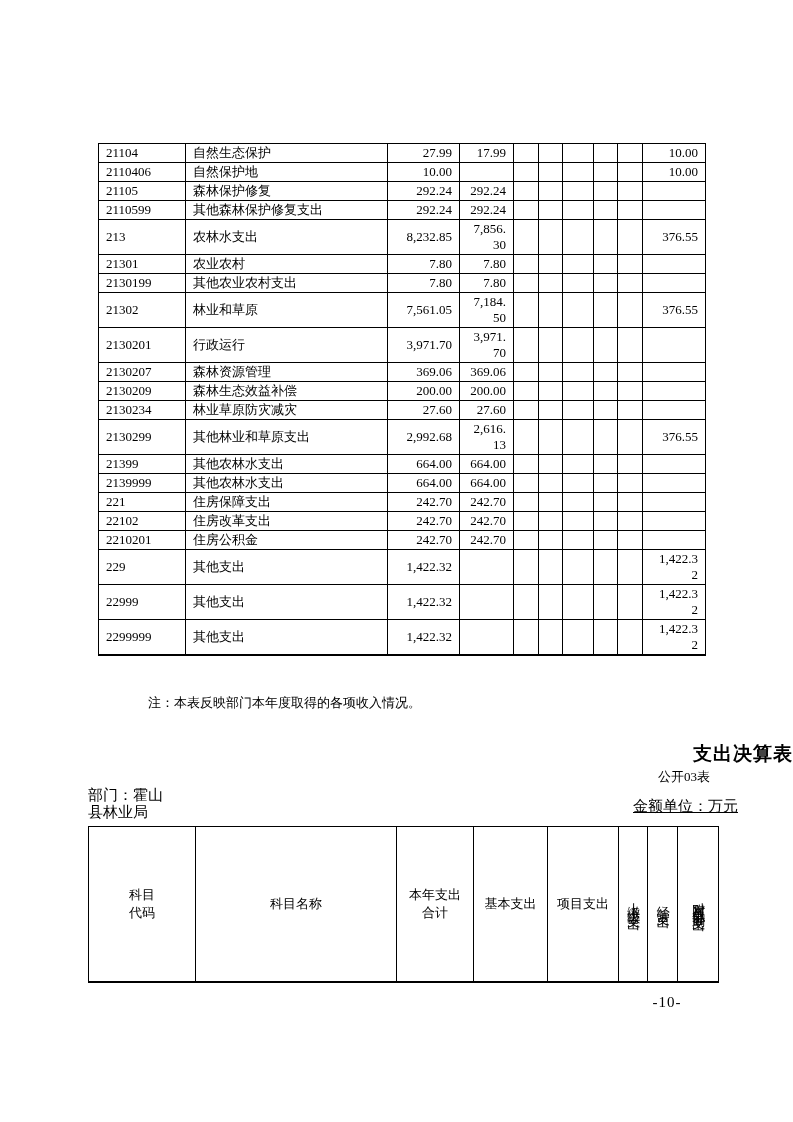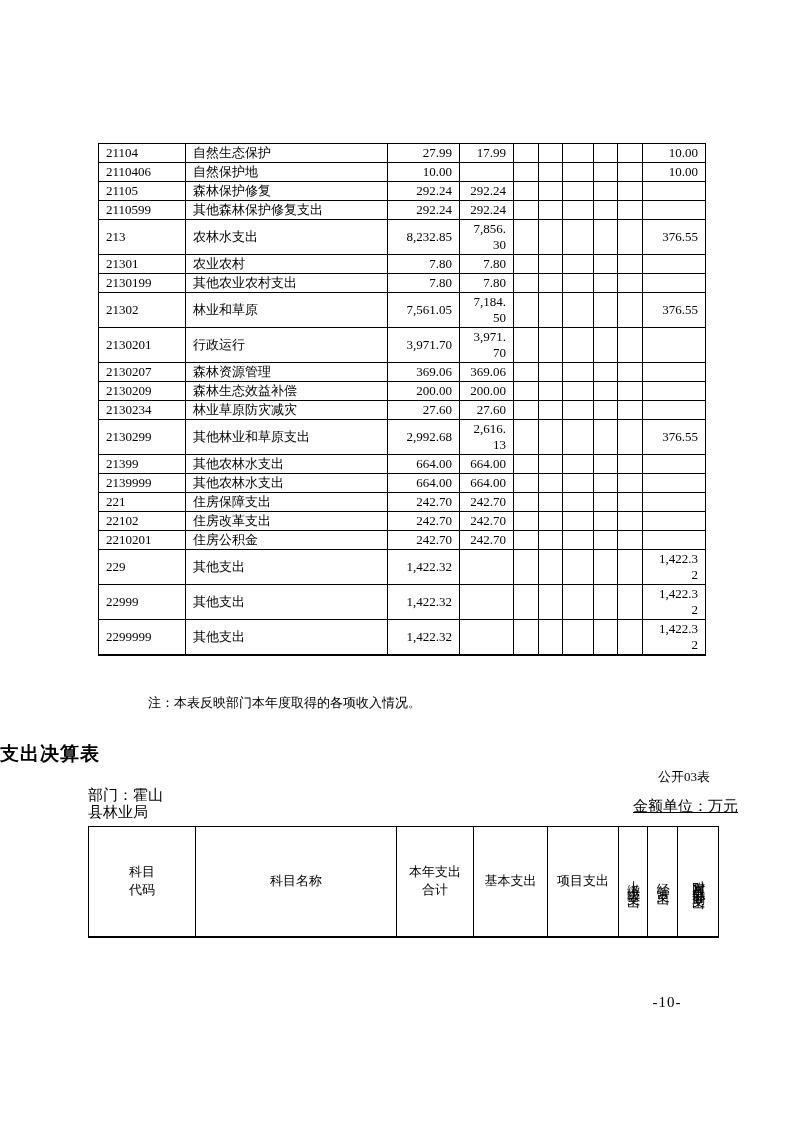--- a/index.html
+++ b/index.html
@@ -22,21 +22,21 @@
   .income-table td.code { text-align:left; padding-left:7px; }
   .income-table td.name { text-align:left; padding-left:7px; }
   .income-table td.num  { text-align:right; padding-right:7px; }
 
   .note {
     position:absolute; left:148px; top:671px; font-size:13px; line-height:15px;margin-top:24px;
   }
 
   
   .exp-title {
-    position:absolute; left:0; top:741px; width:793px; text-align:left;
+    position:absolute; left:0; top:741px; width:793px; text-align:right;
     font-family:"Liberation Sans","DejaVu Sans",sans-serif;
     font-weight:bold; font-size:19px; letter-spacing:1px;
   }
   .tag {
     position:absolute; right:83px; top:768px; font-size:13px;
   }
   .dept {
     position:absolute; left:88px; top:787px; font-size:15px; line-height:17px;
     white-space:pre-line;
   }
@@ -46,21 +46,21 @@
 
   .expense-table {
     position:absolute; left:88px; top:826px; width:630px;
     border-collapse:collapse; table-layout:fixed; font-size:13px;
   }
   .expense-table th {
     border:1px solid #000; border-bottom:2px solid #000;
     font-weight:normal; text-align:center; vertical-align:middle;
     white-space:pre-line; line-height:18px; padding:0;
   }
-  .expense-table tr { height:110px; }
+  .expense-table tr { height:155px; }
   .vert {
     display:inline-block;
     writing-mode:vertical-rl; text-orientation:upright;
     letter-spacing:3px; line-height:1.1;
   }
   .vert.tall { letter-spacing:2px; }
 
   .pageno {
     position:absolute; left:637px; top:994px; width:60px; text-align:center;
     font-size:15px; letter-spacing:1px;

